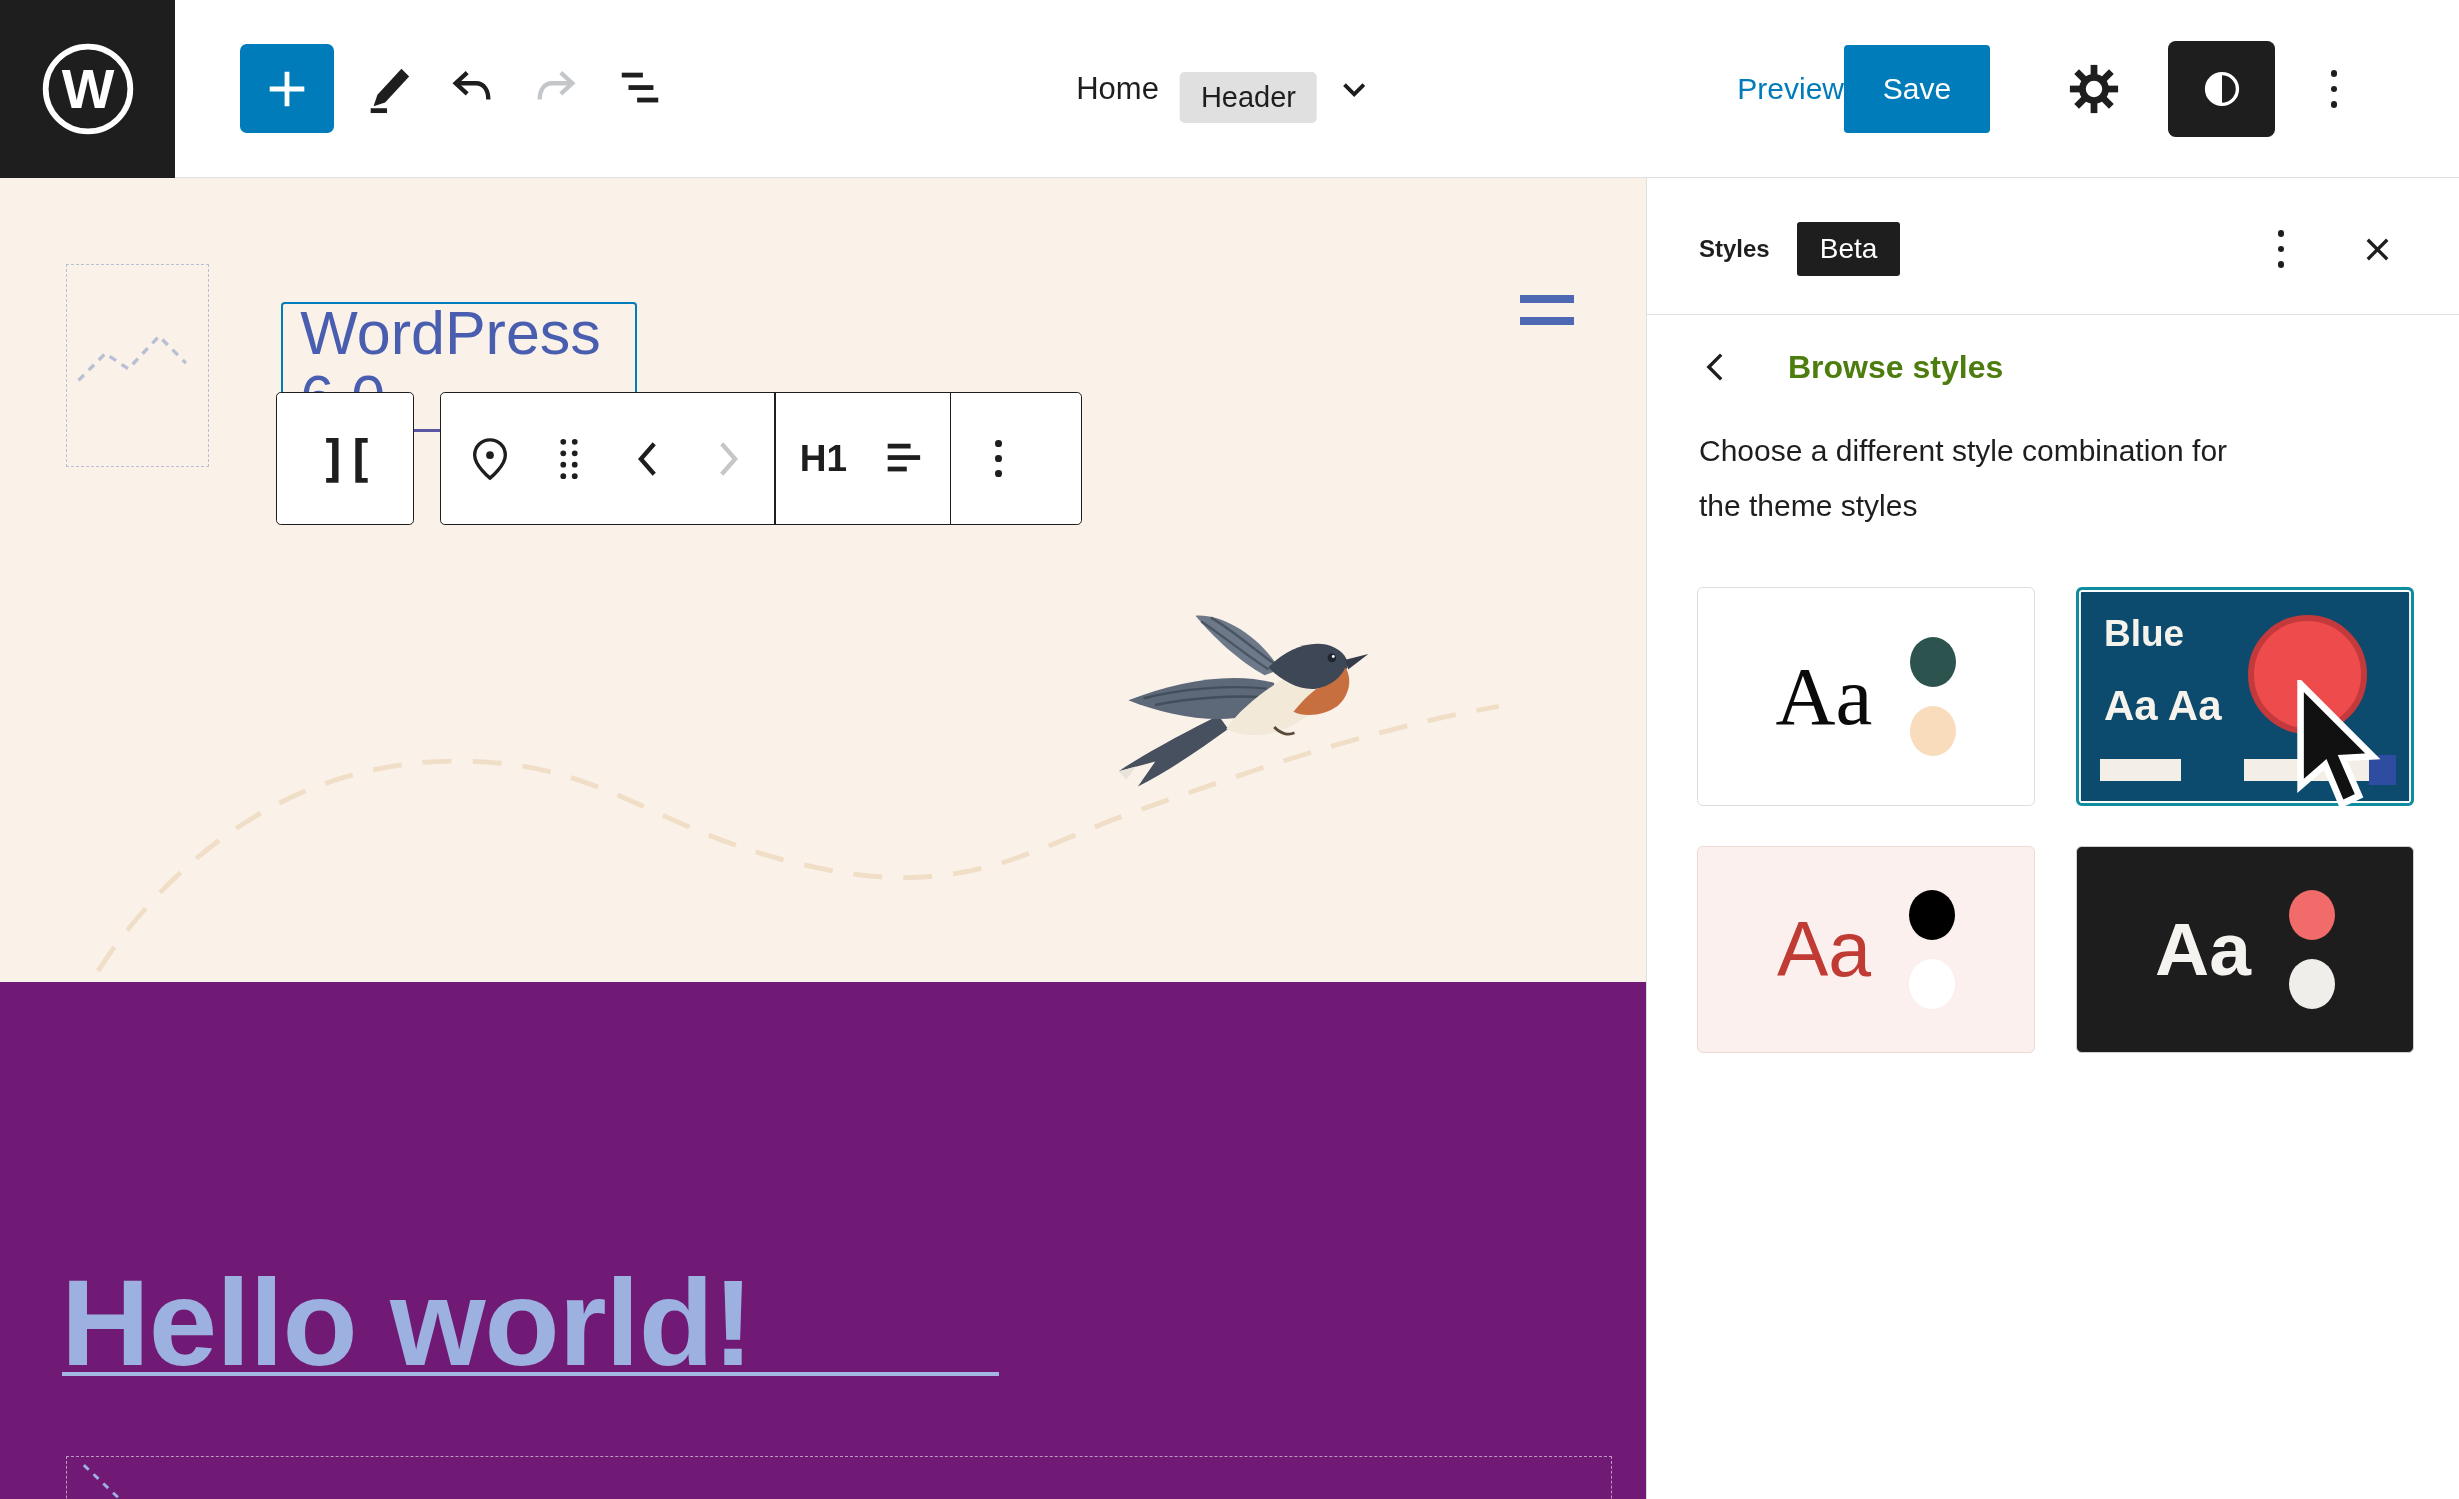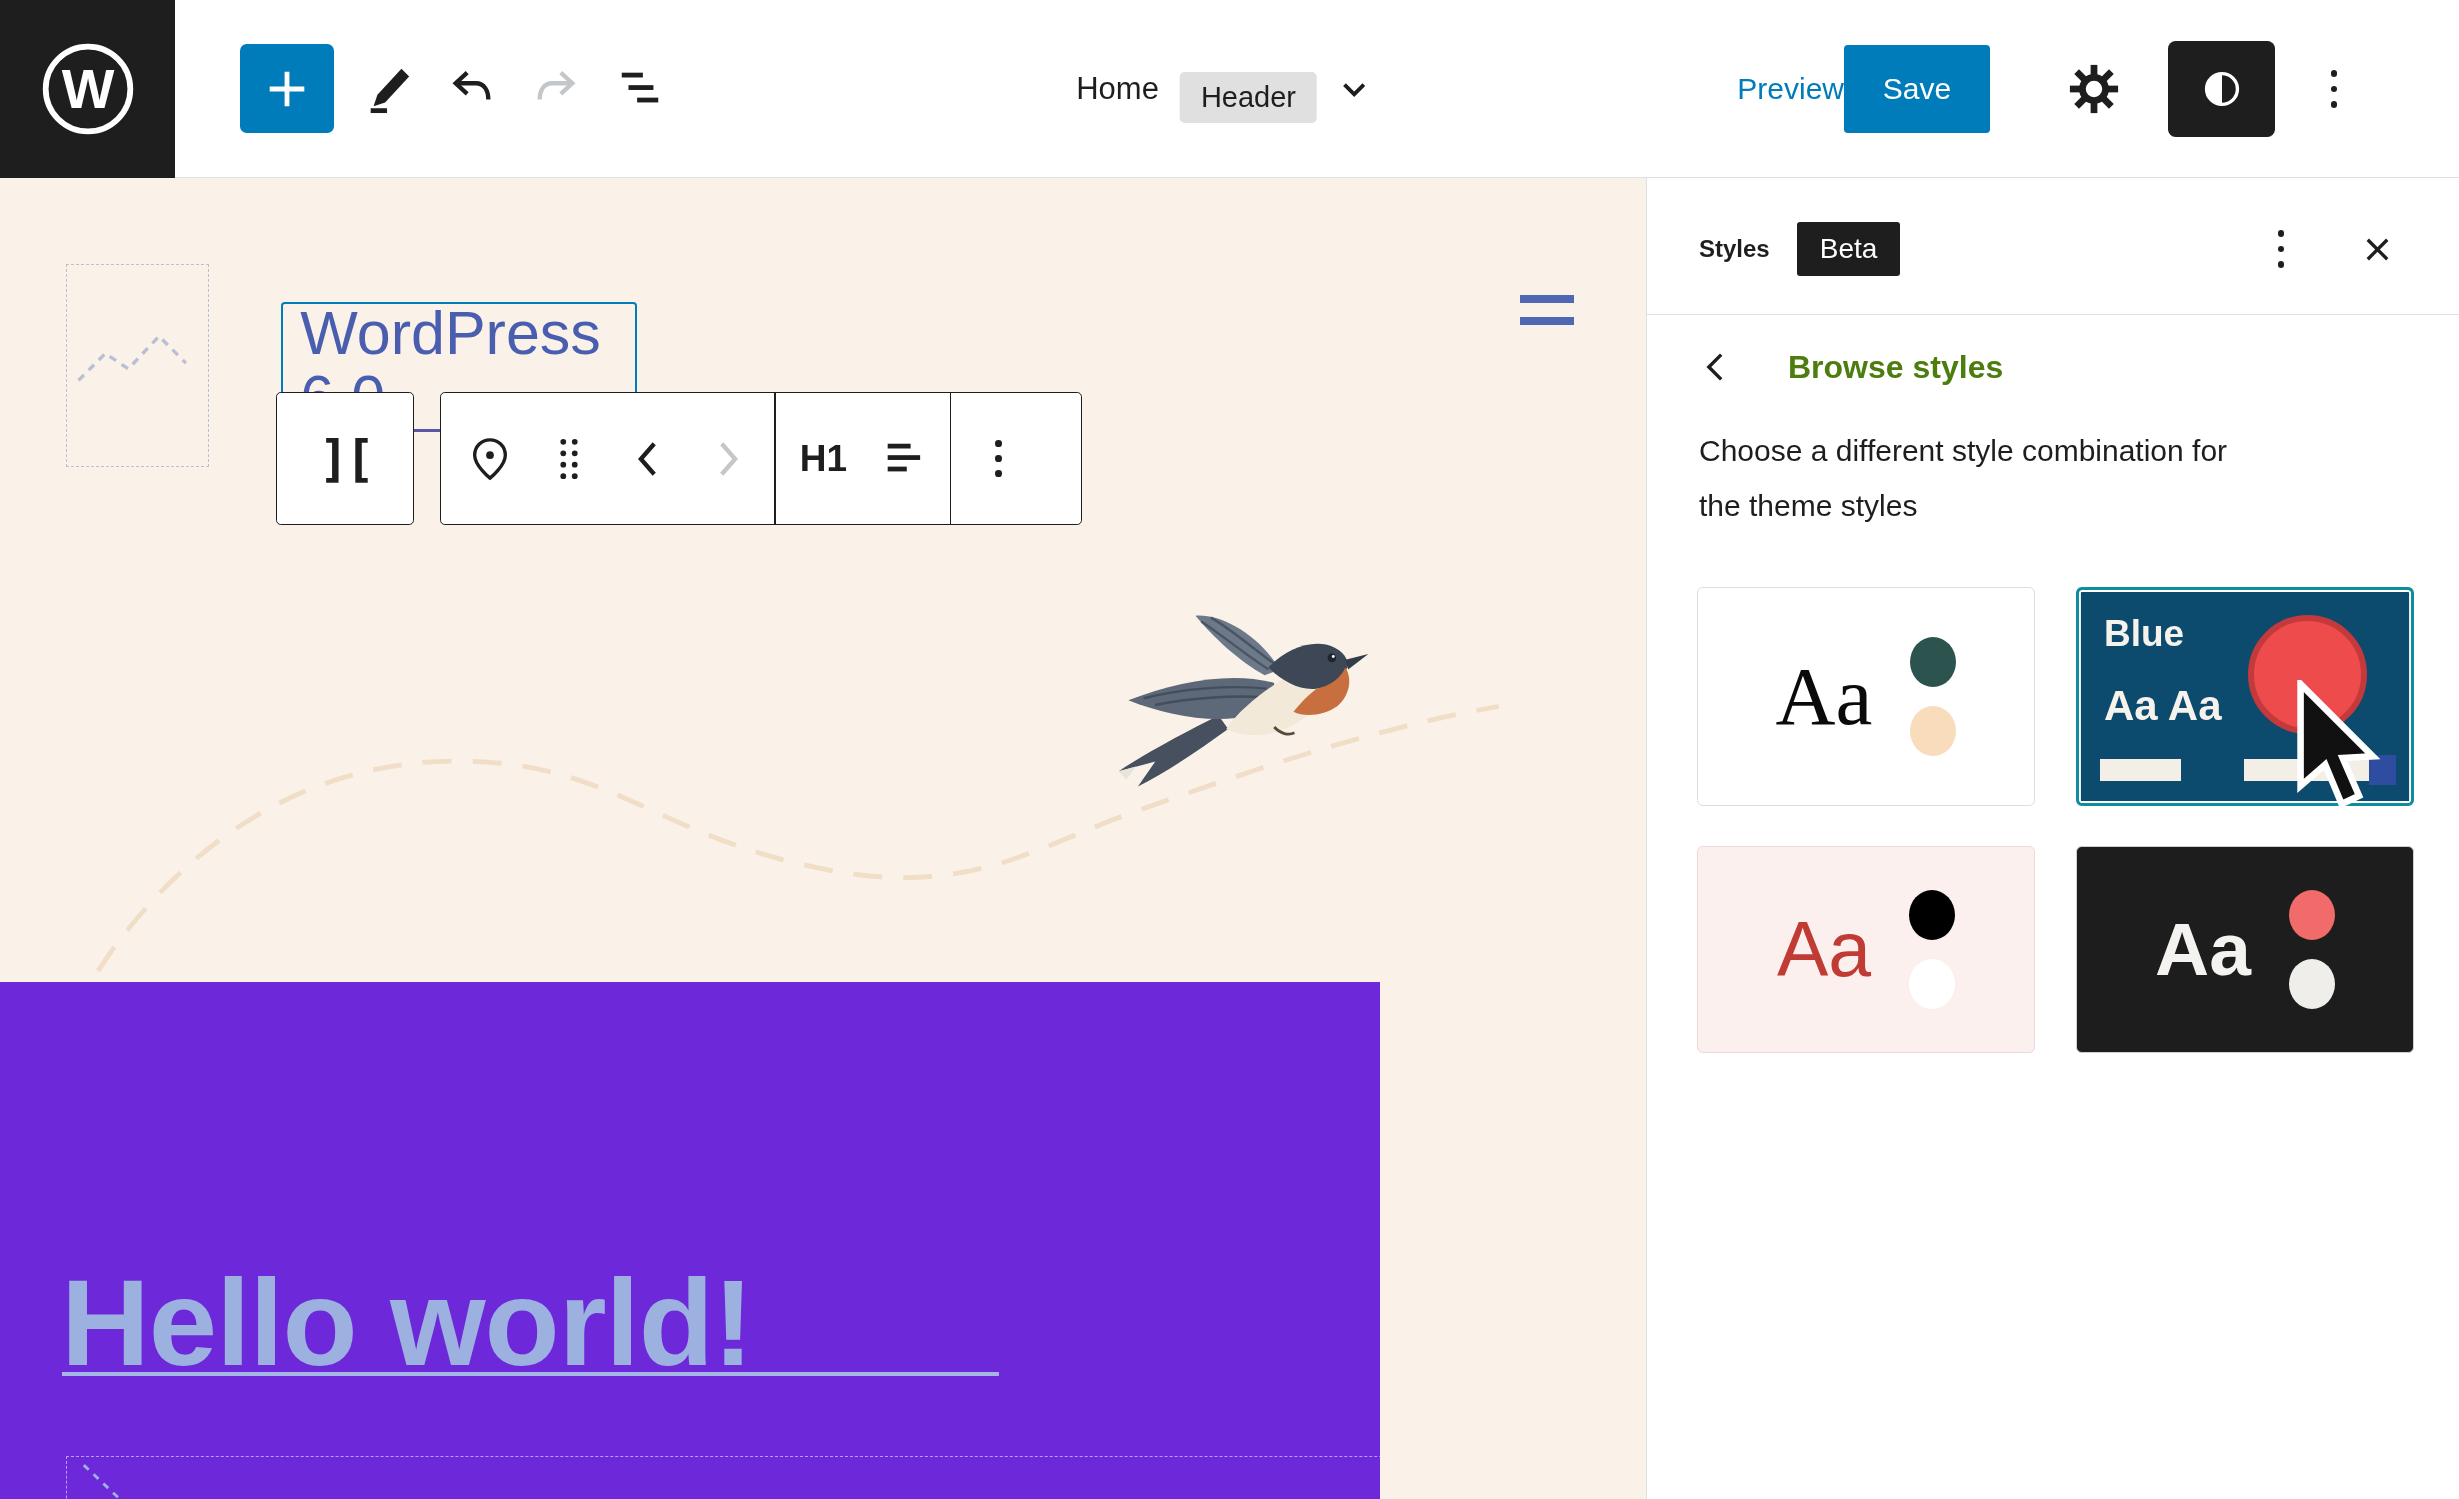--- a/index.html
+++ b/index.html
@@ -48,21 +48,21 @@
   .btb-2{left:440px;top:214px;width:642px;height:133px;padding:0 9.6px;}
   .btb-btn{background:none;border:none;cursor:pointer;display:flex;align-items:center;
            justify-content:center;width:79px;height:115px;padding:0;}
   .btb-sep{width:1.9px;height:133px;background:#1e1e1e;margin:0 7.7px;align-self:center;}
   .tp-icon{font-family:"DejaVu Sans Mono","Liberation Mono",monospace;font-size:50px;font-weight:bold;
            color:#1e1e1e;letter-spacing:-3.8px;}
   .h1-label{font-size:37px;font-weight:bold;color:#1e1e1e;}
 
   .bird{position:absolute;left:1105px;top:430px;}
 
-  .hero{position:absolute;left:0;top:804px;width:1380px;height:518px;background:#6d28d9;overflow:hidden;}
+  .hero{position:absolute;left:0;top:804px;width:1646px;height:518px;background:#701a75;overflow:hidden;}
   .hero-title{position:absolute;left:61px;top:188px;font-size:123px;font-weight:bold;
               color:#9db1e1;letter-spacing:-1px;cursor:text;}
   .hero-rule{position:absolute;left:62px;top:390px;width:937px;height:3.8px;background:#a3b6e4;}
   .hero-ph{position:absolute;left:66px;top:474px;width:1546px;height:77px;
            border:1.9px dashed rgba(255,255,255,0.55);cursor:pointer;}
 
   
   .panel{position:absolute;left:1646px;top:178px;width:814px;height:1322px;background:#fff;
          border-left:1px solid #e0e0e0;}
   .panel-head{display:flex;align-items:center;padding:44px 56px 38px 52px;}

